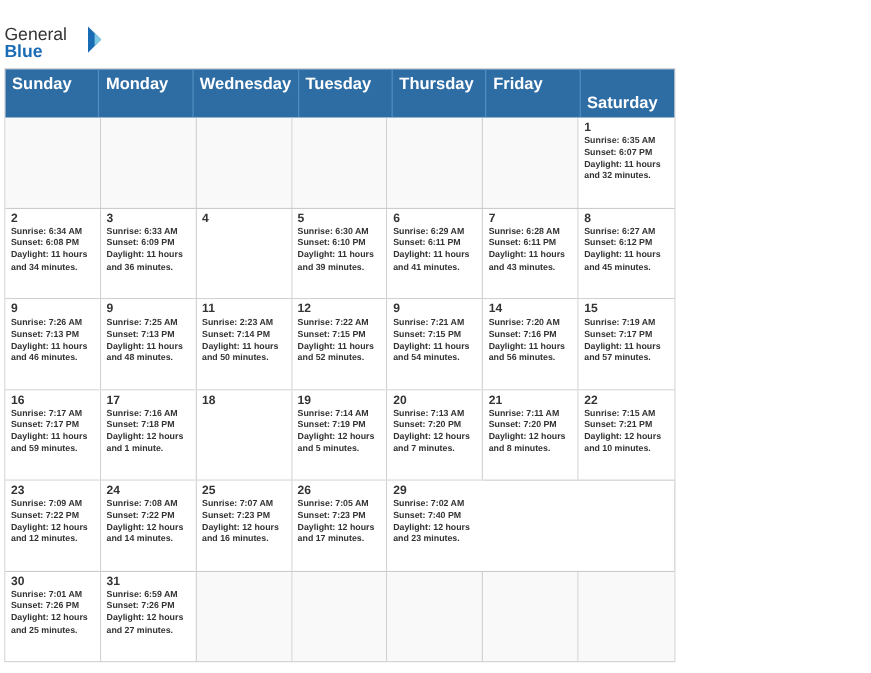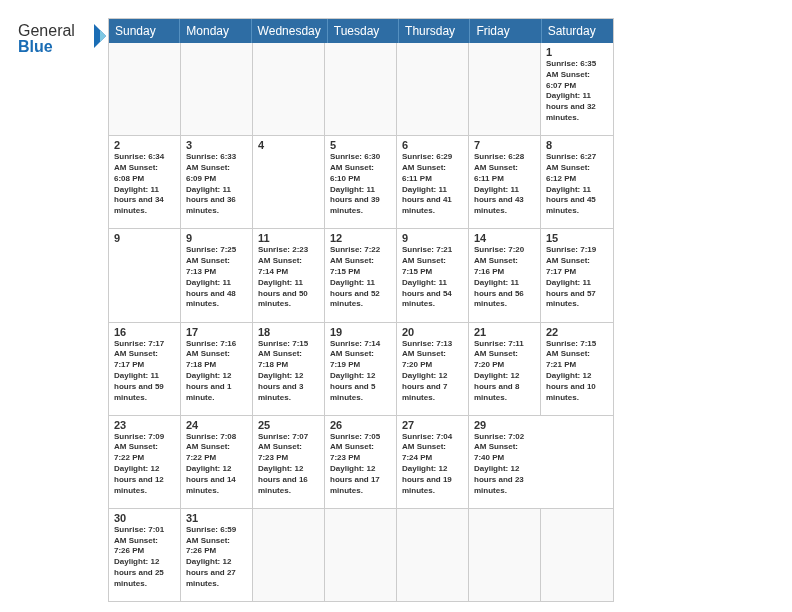--- a/index.html
+++ b/index.html
@@ -6,23 +6,23 @@
     body {
       width: 792px;
       height: 612px;
       font-family: Arial, sans-serif;
       background: #fff;
       overflow: hidden;
     }
     .page {
       width: 632px;
       height: 612px;
-      padding: 18px 18px 10px 18px;
-      display: flex;
-      flex-direction: row;
+      padding: 18px 18px 10px 4px;
+      display: flex;
+      flex-direction: column;
     }
     .header {
       display: flex;
       justify-content: space-between;
       align-items: flex-start;
       margin-bottom: 6px;
     }
     .logo {
       display: flex;
       align-items: center;
@@ -46,26 +46,26 @@
       display: flex;
       flex-direction: column;
     }
     .cal-header {
       display: grid;
       grid-template-columns: repeat(7, 1fr);
       background: #2e6da4;
     }
     .cal-header-cell {
       color: #fff;
-      font-size: 12px;
-      font-weight: normal;
+      font-size: 15px;
+      font-weight: bold;
       padding: 5px 6px;
       border-right: 1px solid #5590c0;
     }
-    .cal-header-cell:last-child { border-right: none; }
+    .cal-header-cell:last-child { border-right: none; margin-top: 17px; }
     .cal-body {
       flex: 1;
       display: flex;
       flex-direction: column;
     }
     .cal-row {
       display: grid;
       grid-template-columns: repeat(7, 1fr);
       flex: 1;
       border-top: 1px solid #ccc;
@@ -184,20 +184,24 @@
             <span class="day-num">8</span>
             <div class="cell-text">Sunrise: 6:27 AM
 Sunset: 6:12 PM
 Daylight: 11 hours
 and 45 minutes.</div>
           </div>
         </div>
         <div class="cal-row">
           <div class="cal-cell">
             <span class="day-num">9</span>
+            <div class="cell-text">Sunrise: 7:26 AM
+Sunset: 7:13 PM
+Daylight: 11 hours
+and 46 minutes.</div>
           </div>
           <div class="cal-cell">
             <span class="day-num">9</span>
             <div class="cell-text">Sunrise: 7:25 AM
 Sunset: 7:13 PM
 Daylight: 11 hours
 and 48 minutes.</div>
           </div>
           <div class="cal-cell">
             <span class="day-num">11</span>
@@ -245,24 +249,20 @@
           </div>
           <div class="cal-cell">
             <span class="day-num">17</span>
             <div class="cell-text">Sunrise: 7:16 AM
 Sunset: 7:18 PM
 Daylight: 12 hours
 and 1 minute.</div>
           </div>
           <div class="cal-cell">
             <span class="day-num">18</span>
-            <div class="cell-text">Sunrise: 7:15 AM
-Sunset: 7:18 PM
-Daylight: 12 hours
-and 3 minutes.</div>
           </div>
           <div class="cal-cell">
             <span class="day-num">19</span>
             <div class="cell-text">Sunrise: 7:14 AM
 Sunset: 7:19 PM
 Daylight: 12 hours
 and 5 minutes.</div>
           </div>
           <div class="cal-cell">
             <span class="day-num">20</span>
@@ -307,27 +307,20 @@
 Sunset: 7:23 PM
 Daylight: 12 hours
 and 16 minutes.</div>
           </div>
           <div class="cal-cell">
             <span class="day-num">26</span>
             <div class="cell-text">Sunrise: 7:05 AM
 Sunset: 7:23 PM
 Daylight: 12 hours
 and 17 minutes.</div>
-          </div>
-          <div class="cal-cell">
-            <span class="day-num">27</span>
-            <div class="cell-text">Sunrise: 7:04 AM
-Sunset: 7:24 PM
-Daylight: 12 hours
-and 19 minutes.</div>
           </div>
           <div class="cal-cell">
             <span class="day-num">29</span>
             <div class="cell-text">Sunrise: 7:02 AM
 Sunset: 7:40 PM
 Daylight: 12 hours
 and 23 minutes.</div>
           </div>
         </div>
         <div class="cal-row">

